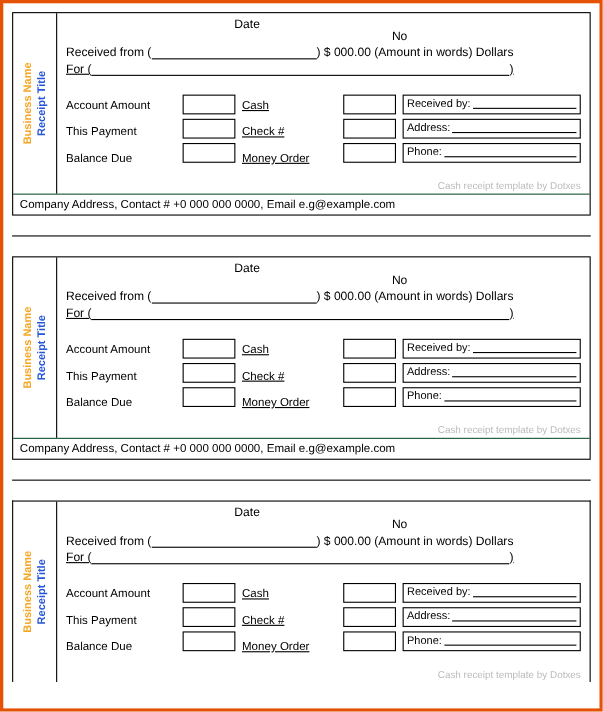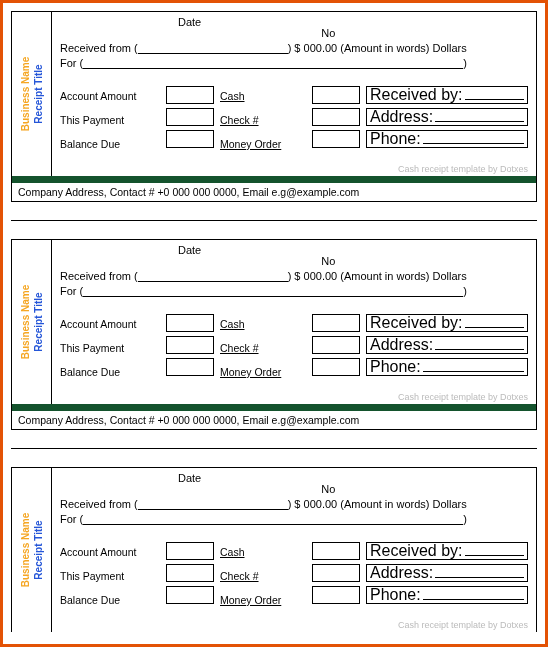--- a/index.html
+++ b/index.html
@@ -7,38 +7,38 @@
 .outer { border: 3px solid #e35205; width: 548px; height: 647px; padding: 8px 8px 0 8px; }
 .receipt { border: 1px solid #000; margin-bottom: 6px; position: relative; }
 .receipt:last-of-type { margin-bottom: 0; }
 .receipt-body { display: flex; }
 .side-label { width: 40px; border-right: 1px solid #000; position: relative; }
 .side-label .rot { position: absolute; left: 50%; top: 50%; transform: translate(-50%, -50%) rotate(-90deg); white-space: nowrap; font-size: 10px; font-weight: bold; text-align: center; line-height: 1.3; }
 .bname { color: #f5a623; display: block; }
 .rtitle { color: #2556d8; display: block; }
 .main { flex: 1; padding: 4px 8px 2px 8px; font-size: 11px; }
 .r1 { display: flex; margin-bottom: 3px; }
-.r1 .datelbl { margin-left: 85px; padding-left: 33px; }
+.r1 .datelbl { margin-left: 120px; padding-left: 33px; }
 .r1 .noLbl { margin-left: 120px; margin-top: 11px; }
 .r2 { margin-bottom: 3px; }
-.r3 { margin-bottom: 17px; }
+.r3 { margin-bottom: 17px; text-decoration: underline; }
 .uline { display: inline-block; border-bottom: 1px solid #000; height: 11px; vertical-align: bottom; }
 .grid { display: flex; gap: 6px; margin-top: 8px; }
 .col1 { width: 100px; text-align: right; }
 .col2 { width: 48px; }
 .col3 { width: 86px; text-decoration: underline; }
 .col4 { width: 48px; }
 .col5 { flex: 1; }
 .cell { height: 20px; margin-bottom: 4px; font-size: 10.5px; display: flex; align-items: center; }
 .box { border: 1px solid #000; height: 18px; margin-bottom: 4px; }
-.rbox { border: 1px solid #000; height: 18px; margin-bottom: 4px; font-size: 16px; padding: 2px 3px; display: flex; align-items: center; }
+.rbox { border: 1px solid #000; height: 18px; margin-bottom: 4px; font-size: 10px; padding: 2px 3px; display: flex; }
 .rbox span.lab { white-space: nowrap; }
 .rbox span.fill { flex: 1; border-bottom: 1px solid #000; margin-left: 2px; height: 10px; }
 .credit { font-size: 9px; color: #bbb; margin-top: 6px; text-align: right; }
-.footer { border-top: 7px solid #14532d; font-size: 10.5px; padding: 3px 6px; }
+.footer { border-top: 1px solid #14532d; font-size: 10.5px; padding: 3px 6px; }
 hr.sep { border: none; border-top: 1.5px solid #000; margin: 18px 0; }
 </style>
 </head>
 <body>
 
 <div class="outer">
 
   <div class="receipt">
     <div class="receipt-body">
       <div class="side-label">

